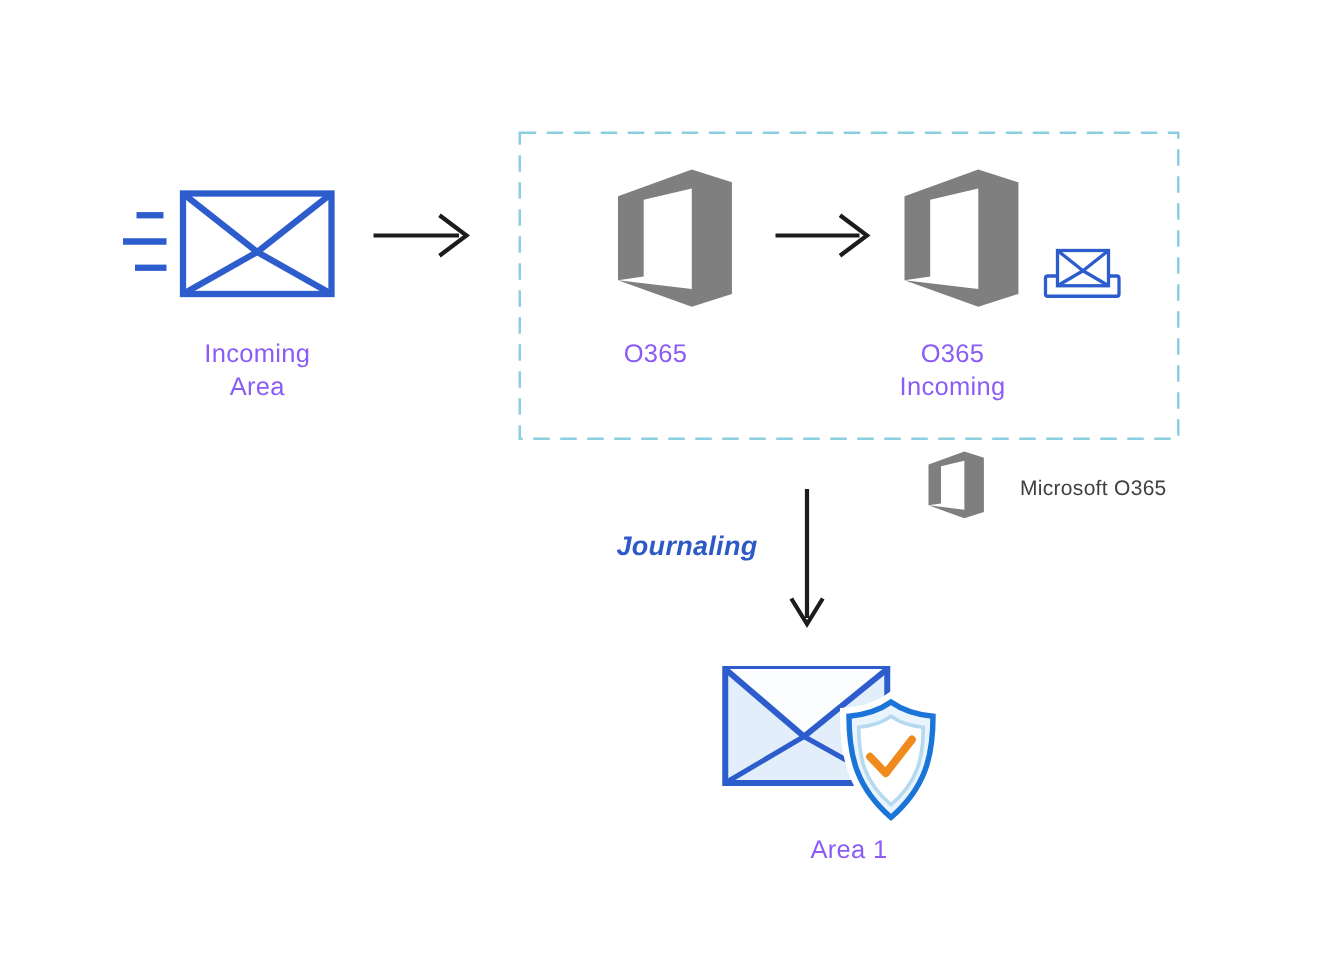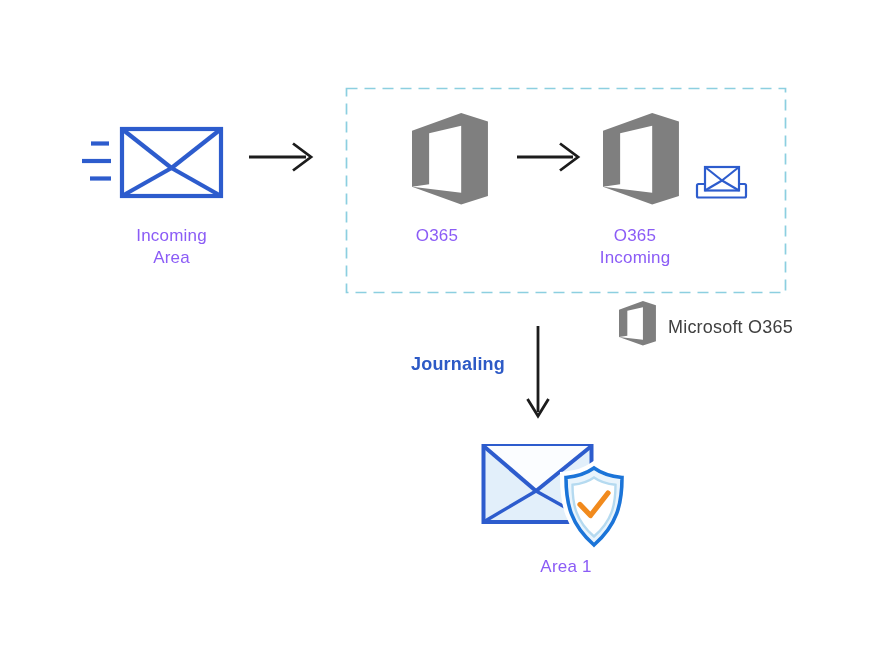--- a/index.html
+++ b/index.html
@@ -16,32 +16,34 @@
     text-align:center;
     font-size:17px;
     line-height:22px;
     color:#8b5cf6;
     letter-spacing:0.2px;
     white-space:nowrap;
   }
   .label div{white-space:nowrap;}
   .legend-label{
     position:absolute;
-    font-size:18px;
+    font-size:14px;
     color:#404040;
     letter-spacing:0.2px;
     white-space:nowrap;
+    margin-left:12px;
   }
   .flow-label{
     position:absolute;
     font-size:18px;
     font-weight:600;
     color:#2d5ac6;
     letter-spacing:0.2px;
     white-space:nowrap;
+    font-style:italic;
   }
 </style>
 </head>
 <body>
 
 <div class="canvas">
 
   <svg class="layer" width="886" height="653" viewBox="0 0 886 653">
     <defs>
 

